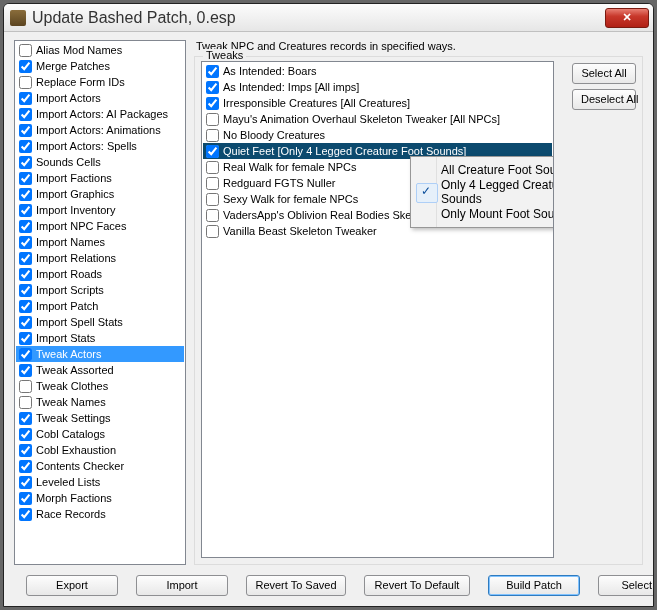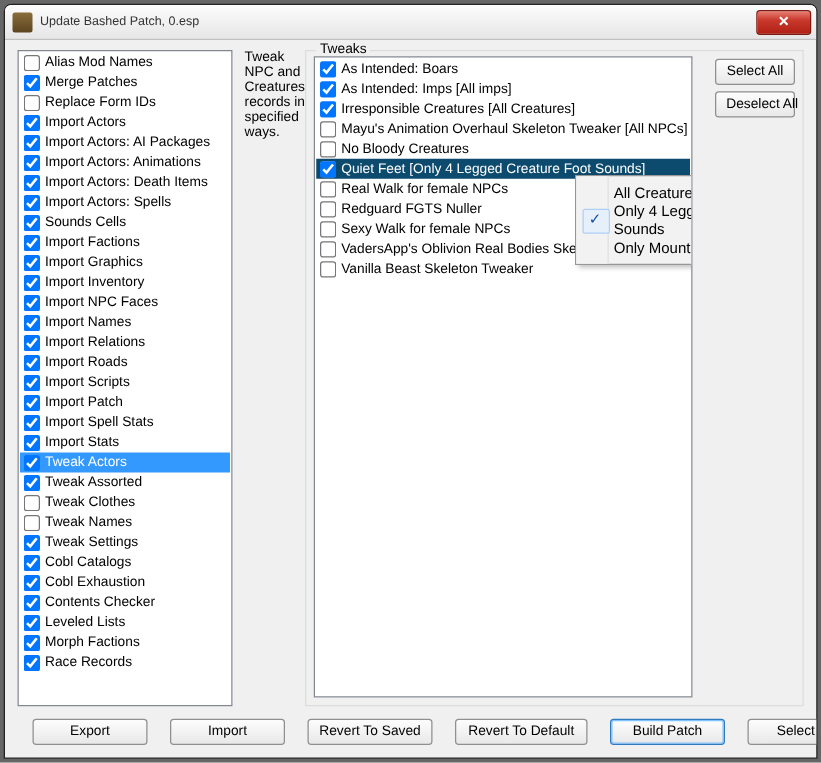--- a/index.html
+++ b/index.html
@@ -27,21 +27,21 @@
     display: flex;
     align-items: center;
     padding: 0 4px 0 6px;
   }
   .titlebar .app-icon {
     width: 16px; height: 16px;
     background: linear-gradient(#8a6d3b,#5b4420);
     border-radius: 2px;
     margin-right: 6px;
   }
-  .titlebar .title { flex: 1; color: #333; font-size: 10px; }
+  .titlebar .title { flex: 1; color: #333; font-size: 16px; }
   .close-btn {
     width: 44px; height: 20px;
     background: linear-gradient(#e87f73,#c8382b 40%,#b02015);
     border: 1px solid #7a1a10;
     border-radius: 3px;
     display: flex; align-items: center; justify-content: center;
     color: #fff; font-weight: bold; font-size: 11px;
     cursor: default;
   }
   .body {
@@ -70,20 +70,21 @@
     background: #3399ff;
     color: #fff;
   }
   .cat-item input[type=checkbox] {
     width: 13px; height: 13px;
     margin: 0 4px 0 1px;
   }
   .right-panel {
     flex: 1;
     display: flex;
+    flex-direction: column;
     position: relative;
   }
   .desc { padding: 0 0 4px 2px; color:#000; }
   .tweaks-group {
     border: 1px solid #dcdcdc;
     flex: 1;
     padding: 4px 6px 6px 6px;
     position: relative;
     display: flex;
     gap: 6px;
@@ -219,24 +220,20 @@
           <input type="checkbox" checked="" style="">
           <span>Import Actors</span>
         </div>
         <div class="cat-item">
           <input type="checkbox" checked="" style="">
           <span>Import Actors: AI Packages</span>
         </div>
         <div class="cat-item">
           <input type="checkbox" checked="" style="">
           <span>Import Actors: Animations</span>
-        </div>
-        <div class="cat-item">
-          <input type="checkbox" checked="" style="">
-          <span>Import Actors: Death Items</span>
         </div>
         <div class="cat-item">
           <input type="checkbox" checked="" style="">
           <span>Import Actors: Spells</span>
         </div>
         <div class="cat-item">
           <input type="checkbox" checked="" style="">
           <span>Sounds Cells</span>
         </div>
         <div class="cat-item">

